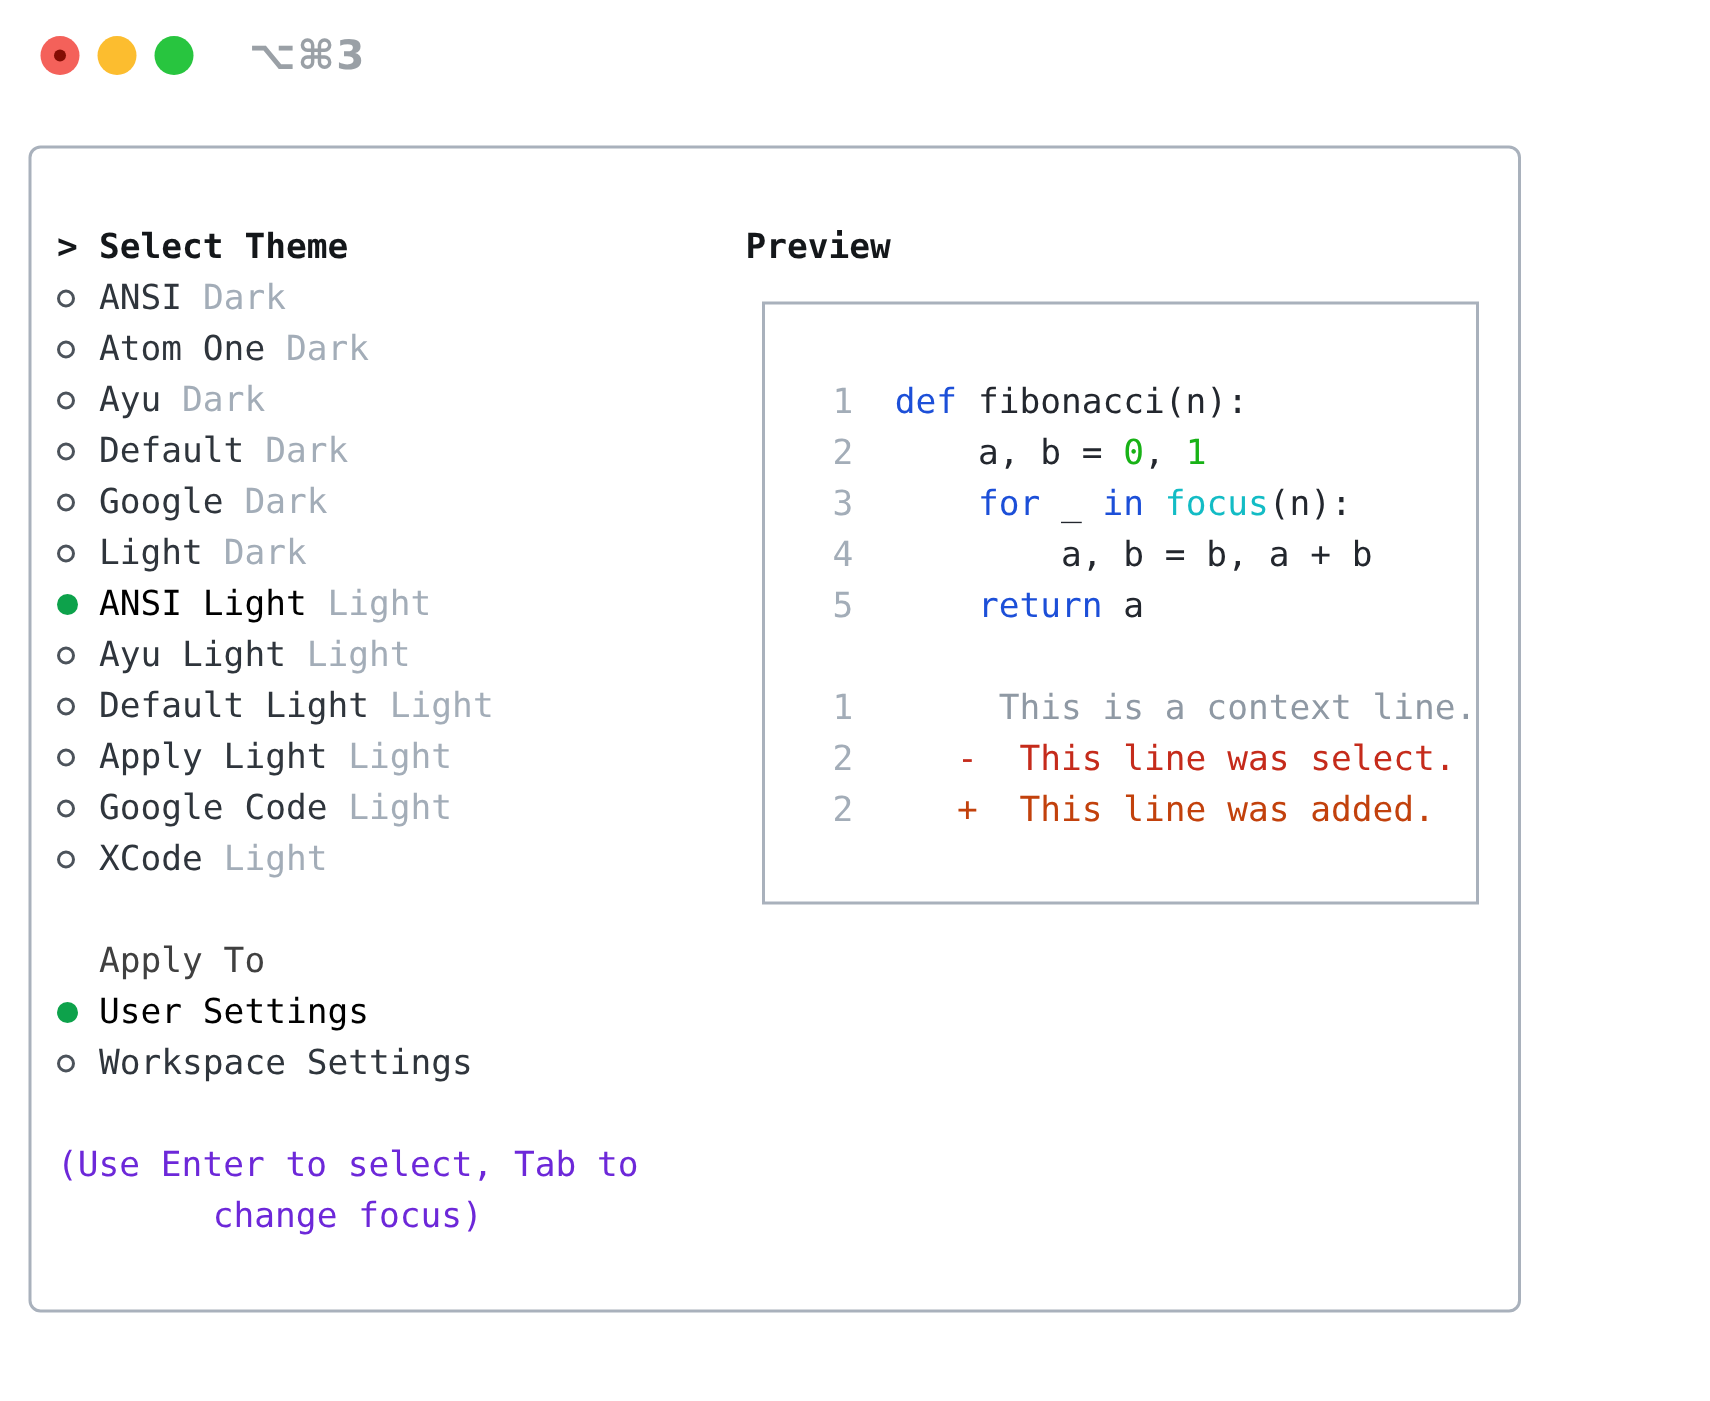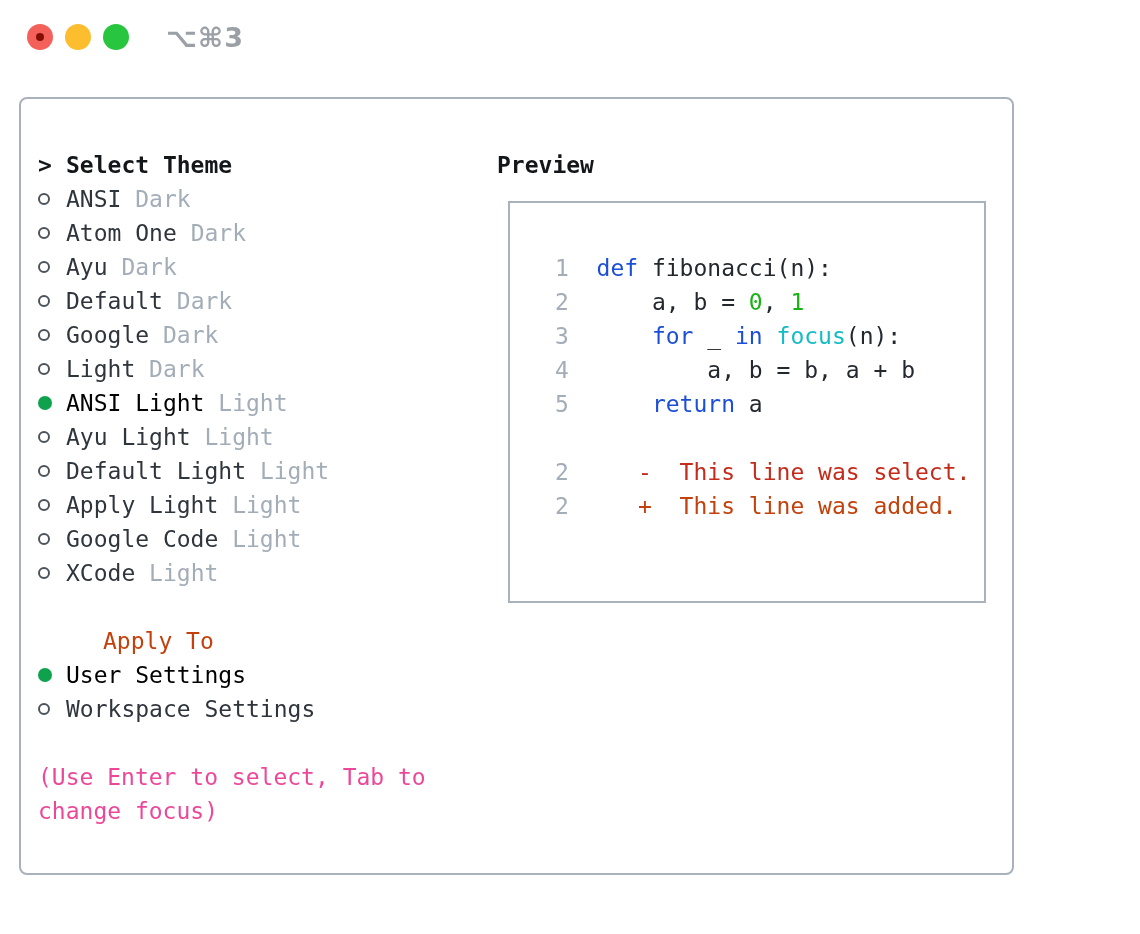--- a/index.html
+++ b/index.html
@@ -33,22 +33,22 @@
   .row{display:flex;align-items:center;height:34px;white-space:pre;}
   .marker{display:inline-flex;align-items:center;justify-content:flex-start;width:28px;flex:0 0 28px;}
   .ring{width:12px;height:12px;border:2px solid #4c535b;border-radius:50%;box-sizing:border-box;margin-left:0px;}
   .dot-sel{width:14px;height:14px;border-radius:50%;background:#0da24b;}
   .chev{color:#14171a;font-weight:bold;}
   .heading-text{color:#14171a;font-weight:bold;}
   .item-name{color:#2f353c;}
   .item-name.selected{color:#000000;}
   .item-tag{color:#a3adb8;}
   .spacer{height:34px;}
-  .apply-heading{color:#c2410c;margin-left:37px;}
-  .hint{color:#ec4899;height:34px;white-space:pre;}
+  .apply-heading{color:#404040;}
+  .hint{color:#6d28d9;height:34px;white-space:pre;text-align:center;}
   
   .preview-heading{
     position:absolute;left:497px;top:148px;height:34px;line-height:34px;
     font-size:23px;font-weight:bold;color:#14171a;
   }
   .preview-box{
     position:absolute;left:508px;top:201px;width:478px;height:402px;
     border:2px solid #a9b1bc;background:#ffffff;box-sizing:border-box;
   }
   .code-area{position:absolute;left:8px;top:48px;font-size:23px;line-height:34px;margin-left:37px;}
@@ -162,18 +162,19 @@
   <div class="preview-heading">Preview</div>
 
   <div class="preview-box">
     <div class="code-area" id="code-area">
         <div class="cline"><span class="ln">1</span><span class="c-kw">def</span><span class="c-fg"> fibonacci(n):</span></div>
         <div class="cline"><span class="ln">2</span><span class="c-fg">    a, b = </span><span class="c-lit">0</span><span class="c-fg">, </span><span class="c-lit">1</span></div>
         <div class="cline"><span class="ln">3</span><span class="c-fg">    </span><span class="c-kw">for</span><span class="c-fg"> _ </span><span class="c-kw">in</span><span class="c-fg"> </span><span class="c-bi">focus</span><span class="c-fg">(n):</span></div>
         <div class="cline"><span class="ln">4</span><span class="c-fg">        a, b = b, a + b</span></div>
         <div class="cline"><span class="ln">5</span><span class="c-fg">    </span><span class="c-kw">return</span><span class="c-fg"> a</span></div>
         <div class="cline"><span class="ln"></span></div>
+        <div class="cline"><span class="ln">1</span><span class="c-ctx">     This is a context line.</span></div>
         <div class="cline"><span class="ln">2</span><span class="c-del">   -  This line was select.</span></div>
         <div class="cline"><span class="ln">2</span><span class="c-add">   +  This line was added.</span></div>
       </div>
   </div>
 
 </div>
 
 </body></html>

